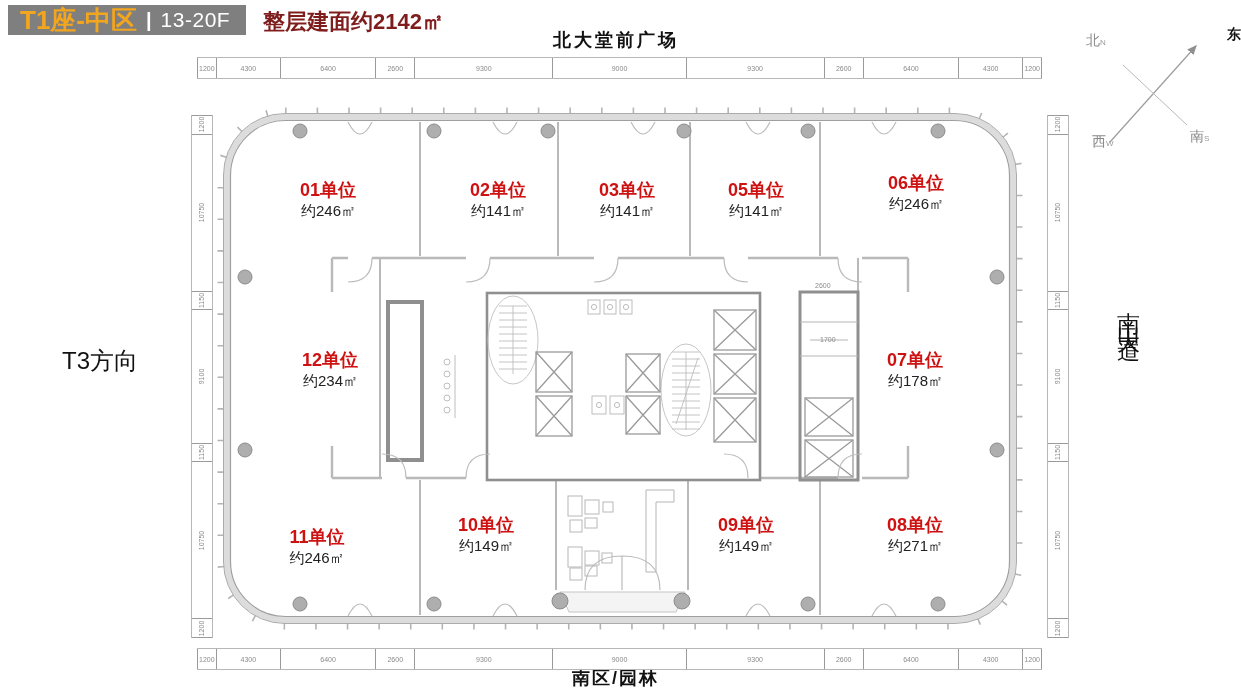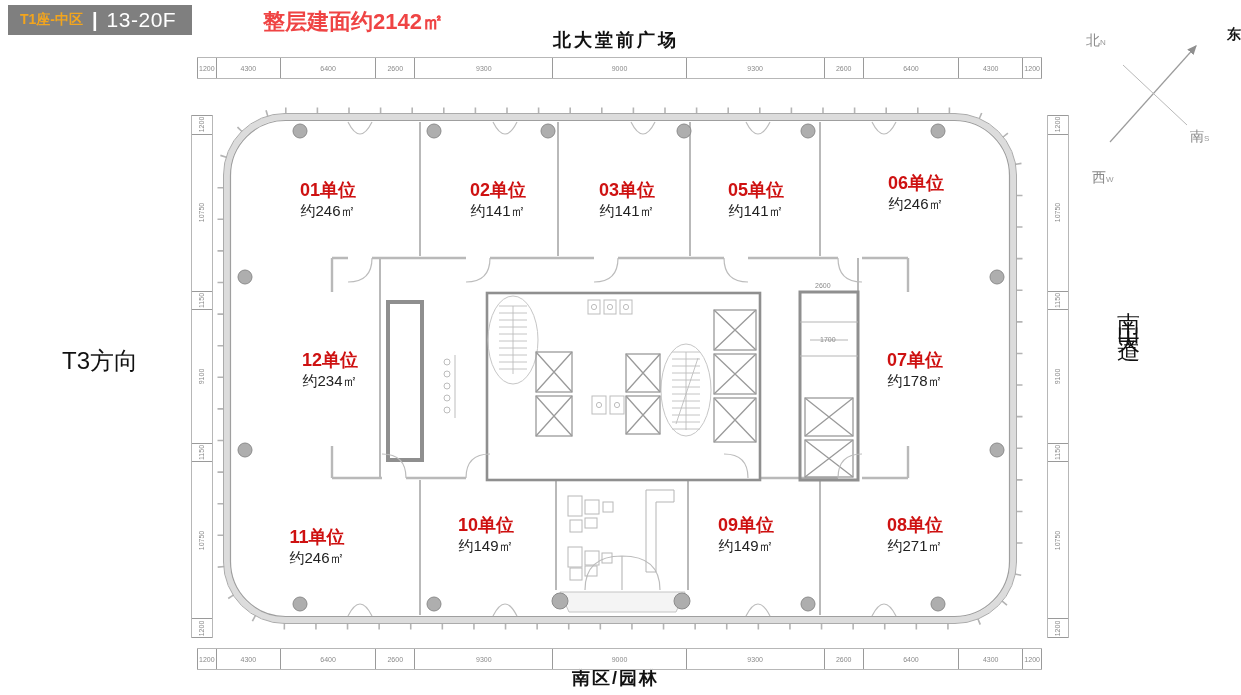--- a/index.html
+++ b/index.html
@@ -1,42 +1,42 @@
 <!DOCTYPE html>
 <html><head>
 <meta charset="utf-8">
 <style>
   html,body{margin:0;padding:0;background:#fff;}
   .stage{position:relative;width:1241px;height:695px;background:#fff;overflow:hidden;
          font-family:"Liberation Sans","DejaVu Sans",sans-serif;color:#111;}
   
   .hdr-box{position:absolute;left:8px;top:5px;height:30px;background:#7f7f7f;
            display:flex;align-items:center;padding:0 16px 0 12px;gap:9px;}
-  .hdr-title{color:#F2A51E;font-weight:bold;font-size:14px;}
+  .hdr-title{color:#F2A51E;font-weight:bold;font-size:26px;}
   .hdr-div{color:#fff;font-weight:bold;font-size:20px;}
   .hdr-range{color:#fff;font-weight:normal;font-size:21px;letter-spacing:.5px;}
-  .hdr-area{position:absolute;left:263px;top:7px;font-size:22px;font-weight:bold;color:#ef4444;}
+  .hdr-area{position:absolute;left:263px;top:7px;font-size:22px;font-weight:bold;color:#7f1d1d;}
   
   .lbl-top{position:absolute;left:553px;top:28px;font-size:18px;font-weight:600;letter-spacing:3px;}
   .lbl-bottom{position:absolute;left:572px;top:666px;font-size:18px;font-weight:600;letter-spacing:2px;text-align:right;}
   .lbl-left{position:absolute;left:62px;top:345px;font-size:24px;font-weight:500;}
   .lbl-right{position:absolute;left:1114px;top:294px;font-size:23px;font-weight:500;
              writing-mode:vertical-rl;text-orientation:upright;letter-spacing:9px;}
   
   .compass{position:absolute;left:1080px;top:22px;width:150px;height:135px;}
   .cdir{position:absolute;font-size:14px;color:#8a8a8a;white-space:nowrap;}
   .cdir .sub{font-size:8px;color:#9a9a9a;}
   .cdir.east{color:#111;font-weight:bold;margin-left:29px;}
   .cdir.east .sub{color:#333;}
   
   .plan{position:absolute;left:0;top:0;}
   
   .unit{position:absolute;transform:translate(-50%,-50%);text-align:center;white-space:nowrap;}
   .unit-id{color:#CE1111;font-weight:bold;font-size:18px;line-height:22px;}
-  .unit-area{color:#222;font-size:15px;font-weight:500;line-height:20px;}
+  .unit-area{color:#222;font-size:15px;font-weight:500;line-height:20px;text-align:right;}
   
   .dimstrip{position:absolute;display:flex;box-sizing:border-box;}
   .dimstrip.h{flex-direction:row;border-top:1px solid #b7b7b7;border-bottom:1px solid #b7b7b7;}
   .dimstrip.v{flex-direction:column;border-left:1px solid #b7b7b7;border-right:1px solid #b7b7b7;}
   .dimseg{flex-basis:0;display:flex;align-items:center;justify-content:center;
           overflow:visible;color:#8a8a8a;font-size:7px;}
   .dimstrip.h .dimseg{border-right:1px solid #9a9a9a;}
   .dimstrip.h .dimseg:first-child{border-left:1px solid #9a9a9a;}
   .dimstrip.v .dimseg{border-bottom:1px solid #9a9a9a;}
   .dimstrip.v .dimseg:first-child{border-top:1px solid #9a9a9a;}
@@ -66,21 +66,21 @@
         <path d="M0 0 L8 3.5 L0 7 Z" fill="#8f8f8f"></path>
       </marker>
     </defs>
     <line x1="30" y1="120" x2="116" y2="24" stroke="#9c9c9c" stroke-width="1.2" marker-end="url(#arr)"></line>
     <line x1="43" y1="43" x2="107" y2="103" stroke="#b9b9b9" stroke-width="1"></line>
   </svg>
   <div class="cdir" style="left:1086px;top:32px;">
     <span>北</span><span class="sub">N</span></div>
   <div class="cdir east" style="left:1198px;top:26px;">
     <span>东</span><span class="sub">E</span></div>
-  <div class="cdir" style="left:1092px;top:133px;margin-top:36px;">
+  <div class="cdir" style="left:1092px;top:133px;">
     <span>西</span><span class="sub">W</span></div>
   <div class="cdir" style="left:1190px;top:128px;">
     <span>南</span><span class="sub">S</span></div>
 
   <svg class="plan" width="1241" height="695" viewBox="0 0 1241 695">
     <g fill="none">
 
       <rect x="221" y="111" width="798" height="515" rx="64" stroke="#b4b4b4" stroke-width="7" stroke-dasharray="1.6 30"></rect>
 
       <rect x="227" y="117" width="786" height="503" rx="58" stroke="#dcdcdc" stroke-width="6"></rect>

